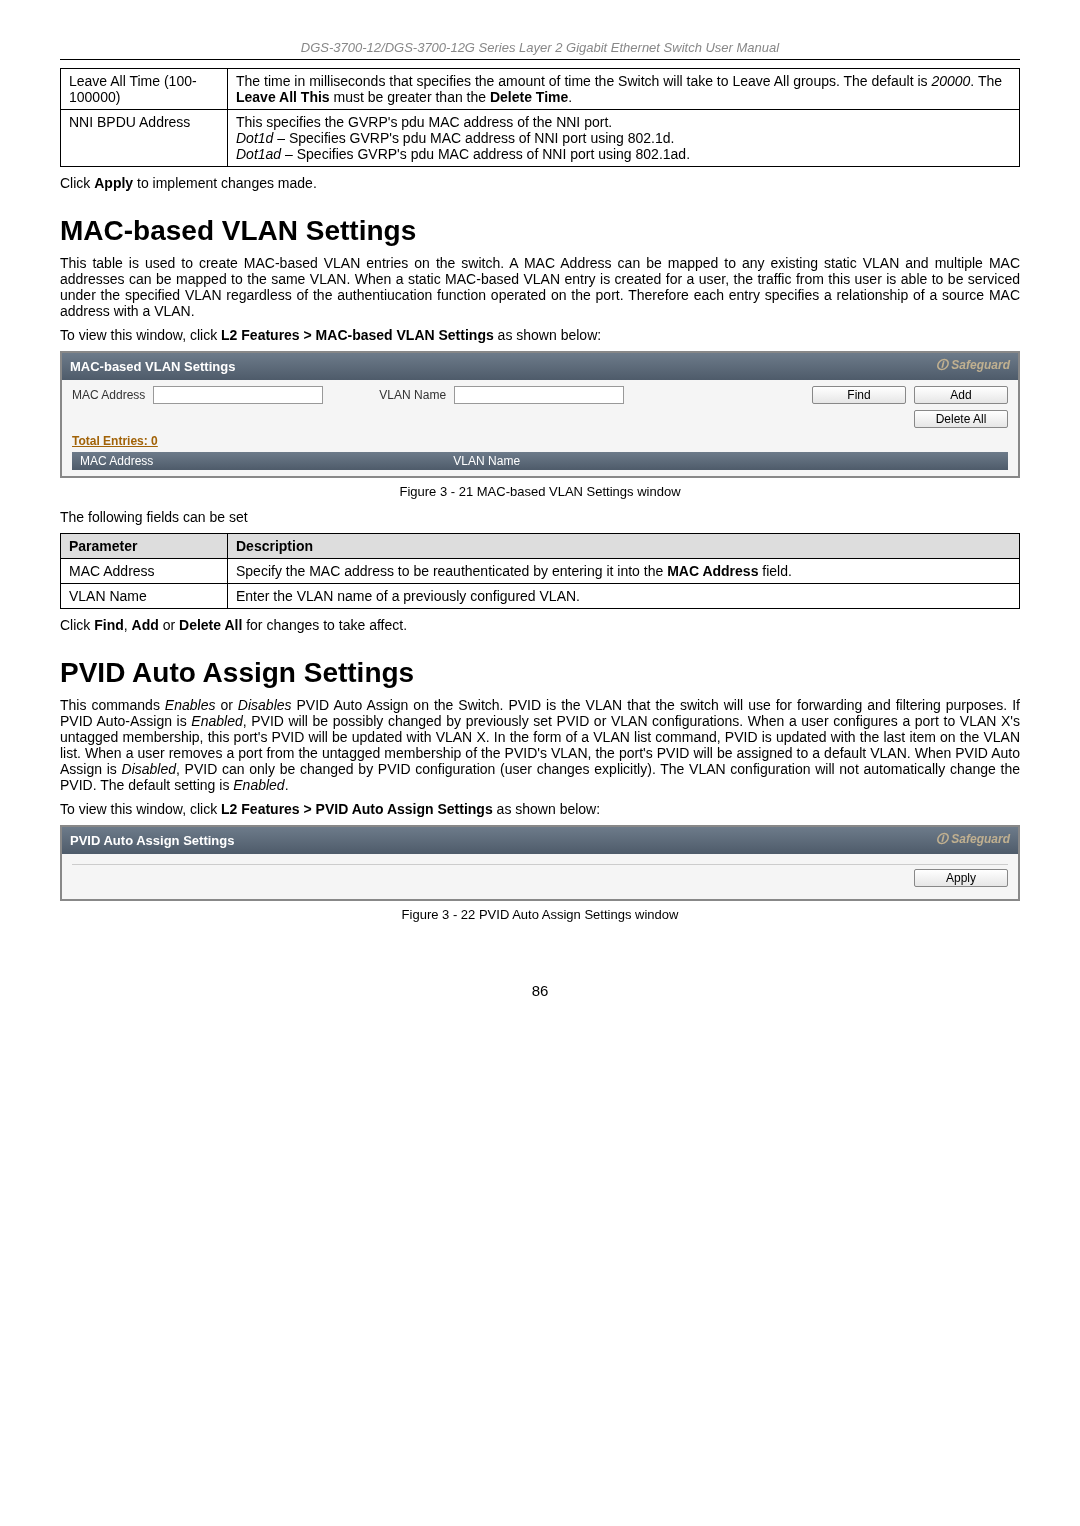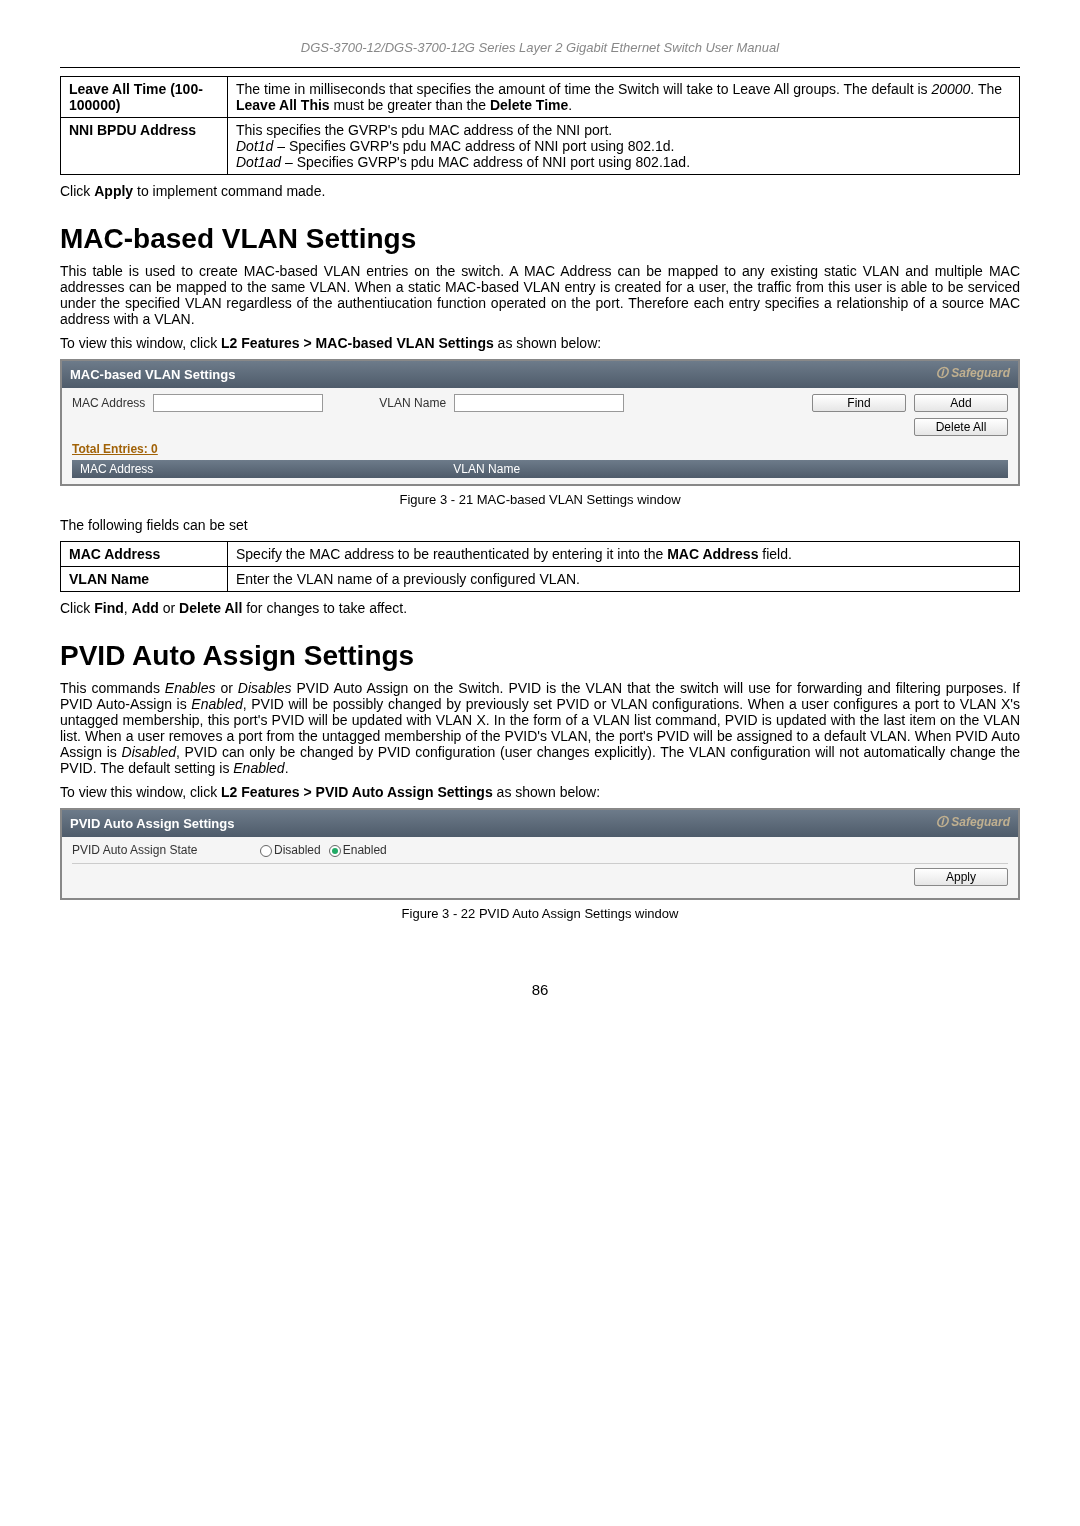--- a/index.html
+++ b/index.html
@@ -11,40 +11,40 @@
     padding: 40px 60px;
     width: 1080px;
     box-sizing: border-box;
   }
   .header-line {
     font-style: italic;
     color: #888;
     text-align: center;
     font-size: 13px;
     border-bottom: 1px solid #000;
-    padding-bottom: 12px;
+    padding-bottom: 4px;
     margin-bottom: 8px;
   }
   table.doc-table {
     border-collapse: collapse;
     width: 100%;
     font-size: 14px;
   }
   table.doc-table td, table.doc-table th {
     border: 1px solid #000;
     padding: 4px 8px;
     vertical-align: top;
     text-align: left;
   }
   table.doc-table th {
     background: #ddd;
     font-weight: bold;
   }
   .param-cell {
-    font-weight: bold;
+    font-weight: normal;
     width: 150px;
   }
   p { margin: 8px 0; text-align: justify; }
   h2.section {
     font-size: 28px;
     font-weight: bold;
     margin: 24px 0 8px 0;
   }
   .caption {
     text-align: center;
@@ -151,21 +151,21 @@
     <td>
       <div>This specifies the GVRP's pdu MAC address of the NNI port.</div>
       <div><i>Dot1d</i><span> – Specifies GVRP's pdu MAC address of NNI port using 802.1d.</span></div>
       <div><i>Dot1ad</i><span> – Specifies GVRP's pdu MAC address of NNI port using 802.1ad.</span></div>
     </td>
   </tr>
 </tbody>
   </table>
 
 <p>
-  <span>Click </span><b>Apply</b><span> to implement command made.</span>
+  <span>Click </span><b>Apply</b><span> to implement changes made.</span>
 </p>
 
 <h2 class="section">MAC-based VLAN Settings</h2>
 <p>This table is used to create MAC-based VLAN entries on the switch. A MAC Address can be mapped to any existing static VLAN and multiple MAC addresses can be mapped to the same VLAN. When a static MAC-based VLAN entry is created for a user, the traffic from this user is able to be serviced under the specified VLAN regardless of the authentiucation function operated on the port. Therefore each entry specifies a relationship of a source MAC address with a VLAN.</p>
 <p>
   <span>To view this window, click </span><b>L2 Features &gt; MAC-based VLAN Settings</b><span> as shown below:</span>
 </p>
 
 <div class="ui-panel">
   <div class="ui-titlebar">
@@ -194,20 +194,24 @@
     </div>
   </div>
 </div>
 
 <div class="caption">Figure 3 - 21 MAC-based VLAN Settings window</div>
 
 <p>The following fields can be set</p>
 
 <table class="doc-table">
   <tbody>
+      <tr>
+    <th>Parameter</th>
+    <th>Description</th>
+  </tr>
   <tr>
     <td class="param-cell">MAC Address</td>
     <td>
       <span>Specify the MAC address to be reauthenticated by entering it into the </span><b>MAC Address</b><span> field.</span>
     </td>
   </tr>
   <tr>
     <td class="param-cell">VLAN Name</td>
     <td>Enter the VLAN name of a previously configured VLAN.</td>
   </tr>
@@ -227,25 +231,20 @@
 <p>
   <span>To view this window, click </span><b>L2 Features &gt; PVID Auto Assign Settings</b><span> as shown below:</span>
 </p>
 
 <div class="ui-panel">
   <div class="ui-titlebar">
     <span>PVID Auto Assign Settings</span>
     <span class="safeguard">🛈 <span>Safeguard</span></span>
   </div>
   <div class="ui-body">
-    <div class="ui-row">
-      <span class="ui-label" style="width:180px">PVID Auto Assign State</span>
-      <span><span class="radio-dot"></span><span class="ui-label">Disabled</span></span>
-      <span><span class="radio-dot sel"></span><span class="ui-label">Enabled</span></span>
-    </div>
     <hr class="thin">
     <div class="ui-row">
       <span class="spacer"></span>
       <span class="ui-btn">Apply</span>
     </div>
   </div>
 </div>
 
 <div class="caption">Figure 3 - 22 PVID Auto Assign Settings window</div>
 

